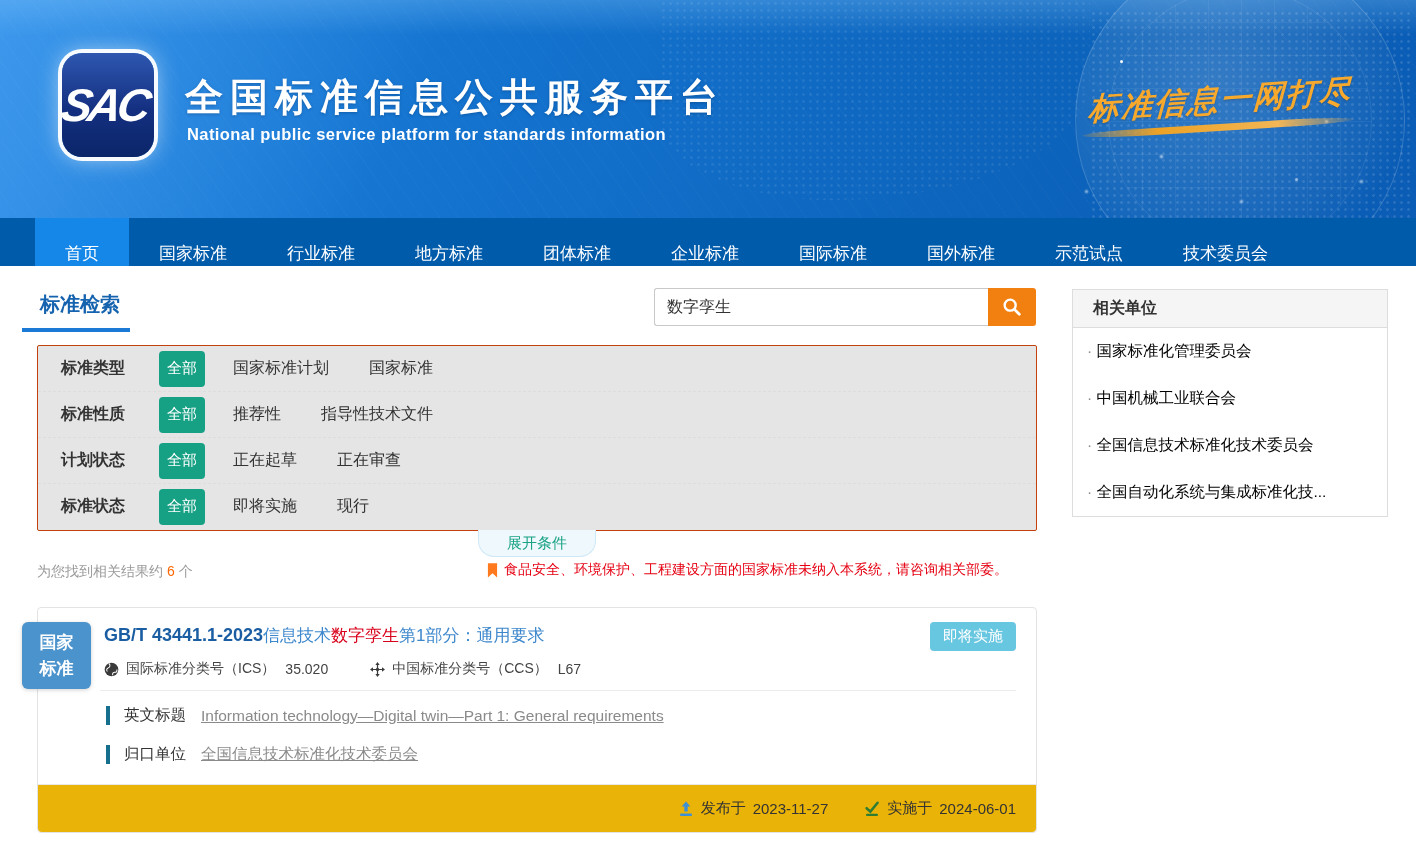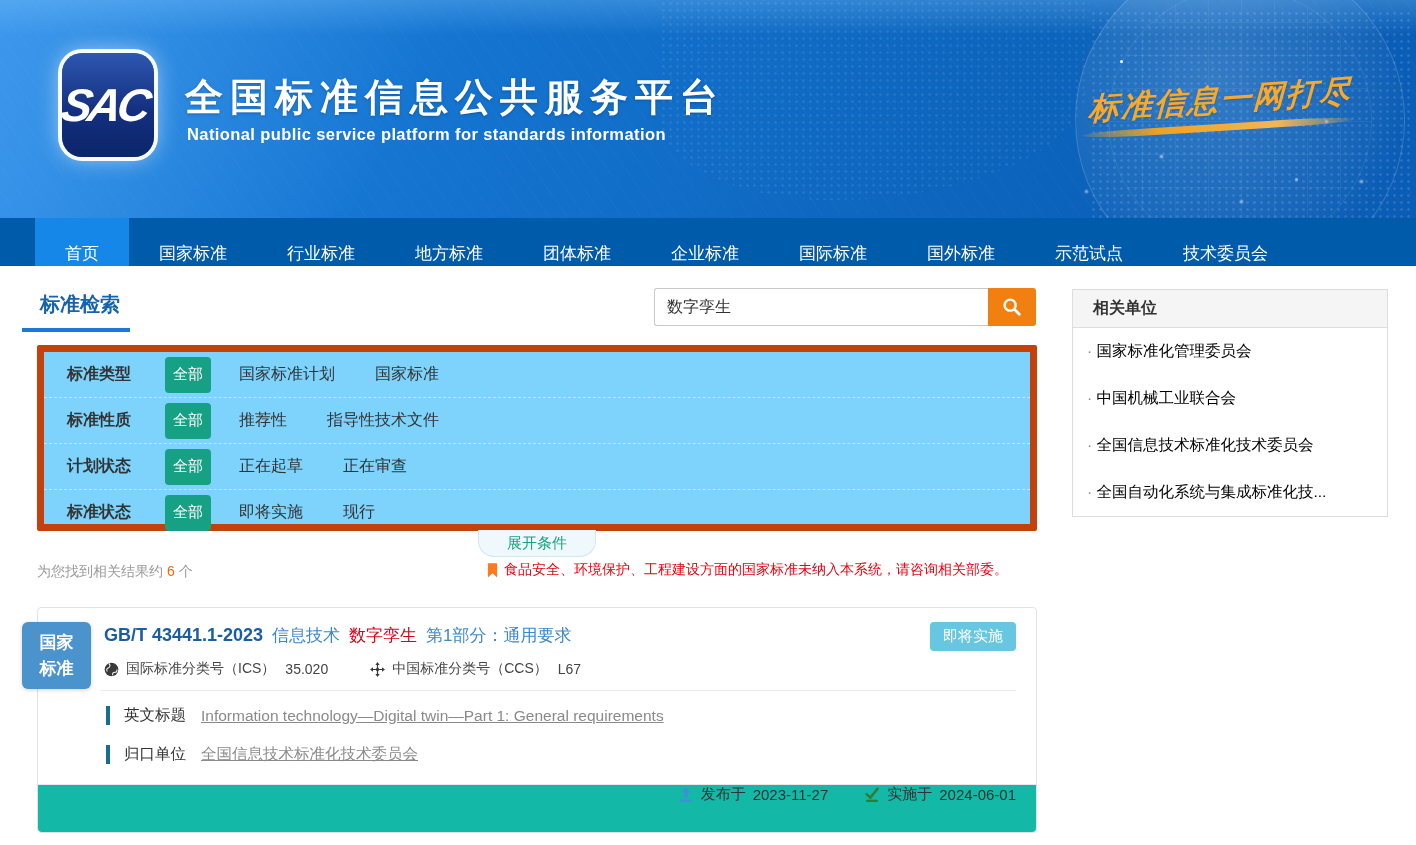--- a/index.html
+++ b/index.html
@@ -60,21 +60,21 @@
   .section-title { position:absolute; left:40px; top:291px; font-size:20px; font-weight:bold; color:#1563ae; }
   .section-underline { position:absolute; left:22px; top:328px; width:108px; height:4px; background:#1b7ad6; }
   .search-input { position:absolute; left:654px; top:288px; width:334px; height:38px; border:1px solid #c9c9c9;
     border-right:none; border-radius:3px 0 0 3px; font-size:16px; color:#333; padding:0 12px; outline:none;
     font-family:"Liberation Sans", sans-serif; }
   .search-btn { position:absolute; left:988px; top:288px; width:48px; height:38px; background:#f28011;
     border:none; border-radius:0 3px 3px 0; cursor:pointer; display:flex; align-items:center; justify-content:center; }
 
   
   .filter-box { position:absolute; left:37px; top:345px; width:1000px; height:186px;
-    border:7px solid #c2410c; border-radius:2px; background:#7dd3fc; }
+    border:1px solid #c2410c; border-radius:2px; background:#e5e5e5; }
   .filter-row { height:46px; display:flex; align-items:center; padding-left:23px; border-bottom:1px dashed #ddd; }
   .filter-row:last-child { border-bottom:none; height:45px; }
   .filter-label { width:98px; font-size:16px; font-weight:bold; color:#333; }
   .btn-all { width:46px; height:36px; background:#17a184; color:#fff; font-size:15px; border:none;
     border-radius:4px; margin-right:28px; cursor:pointer; font-family:"Liberation Sans", sans-serif; }
   .filter-opt { font-size:16px; color:#333; margin-right:40px; cursor:pointer; }
 
   .expand-pill { position:absolute; left:478px; top:530px; width:118px; height:27px; background:#eef8fd;
     border:1px solid #cfe8f6; border-top-color:#eef8fd; border-radius:0 0 16px 16px; color:#1aa284;
     font-size:15px; display:flex; align-items:center; justify-content:center; cursor:pointer; z-index:2; }
@@ -85,40 +85,40 @@
   .notice { position:absolute; left:487px; top:561px; display:flex; align-items:center; gap:6px; }
   .notice span { font-size:14px; color:#e60012; }
 
   
   .card { position:absolute; left:37px; top:607px; width:1000px; height:226px; background:#fff;
     border:1px solid #e3e3e3; border-radius:4px; }
   .card-badge { position:absolute; left:-16px; top:14px; width:69px; height:67px; background:#4b93cc;
     border-radius:6px; color:#fff; font-size:17px; font-weight:bold; line-height:1.5;
     display:flex; flex-direction:column; align-items:center; justify-content:center;
     box-shadow:0 1px 4px rgba(0,0,0,.18); cursor:pointer; }
-  .card-title { position:absolute; left:66px; top:16px; display:flex; align-items:baseline; gap:9px;
+  .card-title { position:absolute; left:66px; top:16px; display:flex; align-items:baseline; 
     white-space:nowrap; cursor:pointer; }
   .card-title .code { font-size:18px; font-weight:bold; color:#1a5da3; }
   .card-title .t-blue { font-size:17px; color:#3d87cc; }
   .card-title .t-red { font-size:17px; color:#d9001b; }
   .status-badge { position:absolute; right:20px; top:14px; background:#67c6e0; color:#fff; font-size:15px;
     padding:5px 13px; border-radius:4px; }
   .meta-row { position:absolute; left:66px; top:52px; display:flex; align-items:center; font-size:14px; color:#444; }
   .meta-row .m-icon { display:flex; margin-right:7px; }
   .meta-row .m-val { margin-left:10px; }
   .meta-gap { width:42px; }
   .card-divider { position:absolute; left:62px; right:20px; top:82px; height:1px; background:#ececec; }
   .field-row { position:absolute; left:68px; display:flex; align-items:center; }
   .field-row .bar { width:4px; height:19px; background:#156f8d; margin-right:14px; }
   .field-row .f-label { font-size:15.5px; color:#333; }
   .field-row .f-value { font-size:15.5px; color:#8a8a8a; margin-left:15px;text-decoration:underline; }
   .field-en { top:97px; }
   .field-dept { top:136px; }
-  .card-footer { position:absolute; left:0; right:0; bottom:0; height:48px; background:#14b8a6;
-    border-top:1px solid #e8e8e8; border-radius:0 0 4px 4px; display:flex; align-items:flex-start;
+  .card-footer { position:absolute; left:0; right:0; bottom:0; height:48px; background:#eab308;
+    border-top:1px solid #e8e8e8; border-radius:0 0 4px 4px; display:flex; align-items:center;
     justify-content:flex-end; padding-right:20px; gap:36px; }
   .date-item { display:flex; align-items:center; gap:7px; font-size:15px; color:#333; }
 
   
   .sidebar { position:absolute; left:1072px; top:289px; width:316px; border:1px solid #ddd; background:#fff; }
   .sidebar-header { height:38px; background:#f5f5f5; border-bottom:1px solid #ddd; display:flex;
     align-items:center; padding-left:20px; font-size:16px; font-weight:bold; color:#333; }
   .sidebar-item { padding:13px 16px 13px 14px; font-size:15.5px; color:#000000; cursor:pointer;
     white-space:nowrap; overflow:hidden; }
   .sidebar-item::before { content:"· "; color:#888; }

